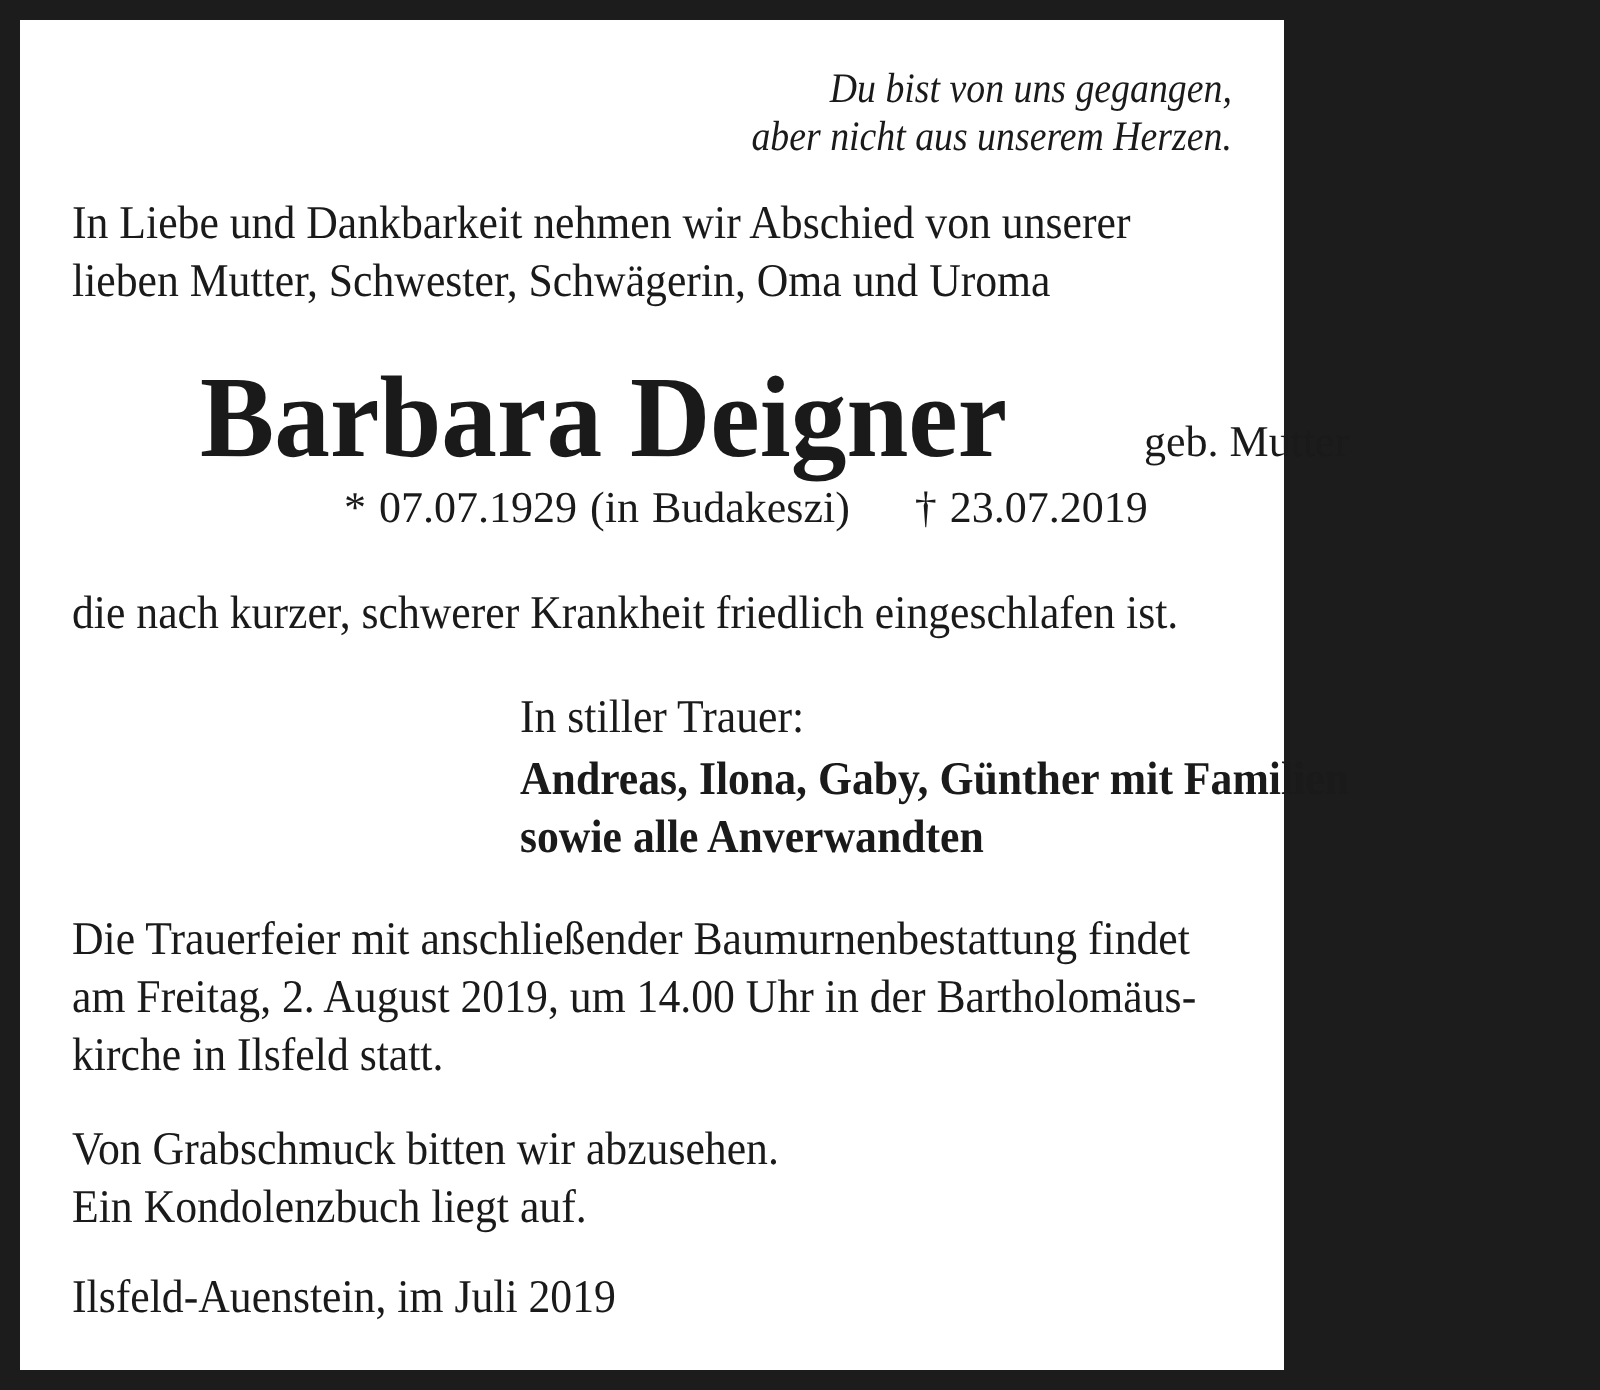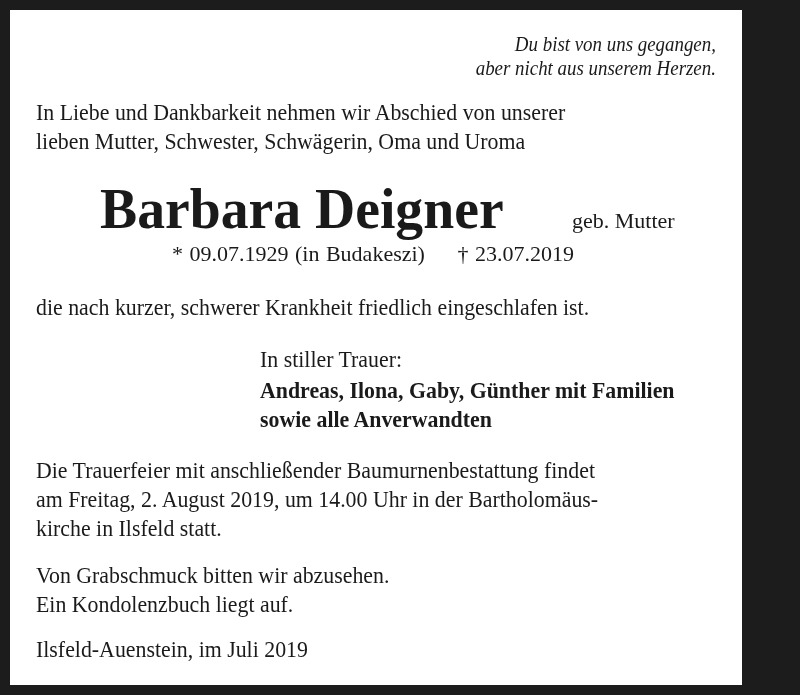--- a/index.html
+++ b/index.html
@@ -1,17 +1,17 @@
 <!DOCTYPE html>
 <html><head>
 <meta charset="utf-8">
 <style>
   html, body { margin:0; padding:0; }
   body { width:800px; height:695px; background:#1c1c1c; overflow:hidden; }
-  .card { position:absolute; left:10px; top:10px; width:732px; height:675px; background:#fff; color:#1a1a1a; font-family:"Liberation Serif", serif; }
+  .card { position:absolute; left:10px; top:10px; width:632px; height:675px; background:#fff; color:#1a1a1a; font-family:"Liberation Serif", serif; }
   .t { position:absolute; white-space:nowrap; line-height:1; }
   .motto { right:26px; text-align:right; font-style:italic; font-size:21px; line-height:24px; top:22px; transform:scaleX(0.9); transform-origin:right top; }
   .body { left:26px; font-size:23.5px; line-height:29px; transform:scaleX(0.93); transform-origin:left top; }
   .name { font-weight:bold; font-size:58px; top:170px; left:90px; transform:scaleX(0.96); transform-origin:left top; }
   .geb { font-size:22px; top:200px; left:562px; }
   .dates { font-size:22px; top:233px; left:162px; word-spacing:1px; }
   .bold { font-weight:bold; }
 </style>
 </head>
 <body>
@@ -22,21 +22,21 @@
     <div>aber nicht aus unserem Herzen.</div>
   </div>
 
   <div class="t body" style="top:88px;">
     <div>In Liebe und Dankbarkeit nehmen wir Abschied von unserer</div>
     <div>lieben Mutter, Schwester, Schwägerin, Oma und Uroma</div>
   </div>
 
   <div class="t name">Barbara Deigner</div>
   <div class="t geb">geb. Mutter</div>
-  <div class="t dates"><span style="white-space:pre">* 09.07.1929 (in Budakeszi)     † 23.07.2019</span></div>
+  <div class="t dates"><span style="white-space:pre">* 07.07.1929 (in Budakeszi)     † 23.07.2019</span></div>
 
   <div class="t body" style="top:283px;">die nach kurzer, schwerer Krankheit friedlich eingeschlafen ist.</div>
 
   <div class="t body" style="top:335px; left:250px;">
     <div>In stiller Trauer:</div>
     <div class="bold" style="margin-top:2px;">Andreas, Ilona, Gaby, Günther mit Familien</div>
     <div class="bold">sowie alle Anverwandten</div>
   </div>
 
   <div class="t body" style="top:446px;">

